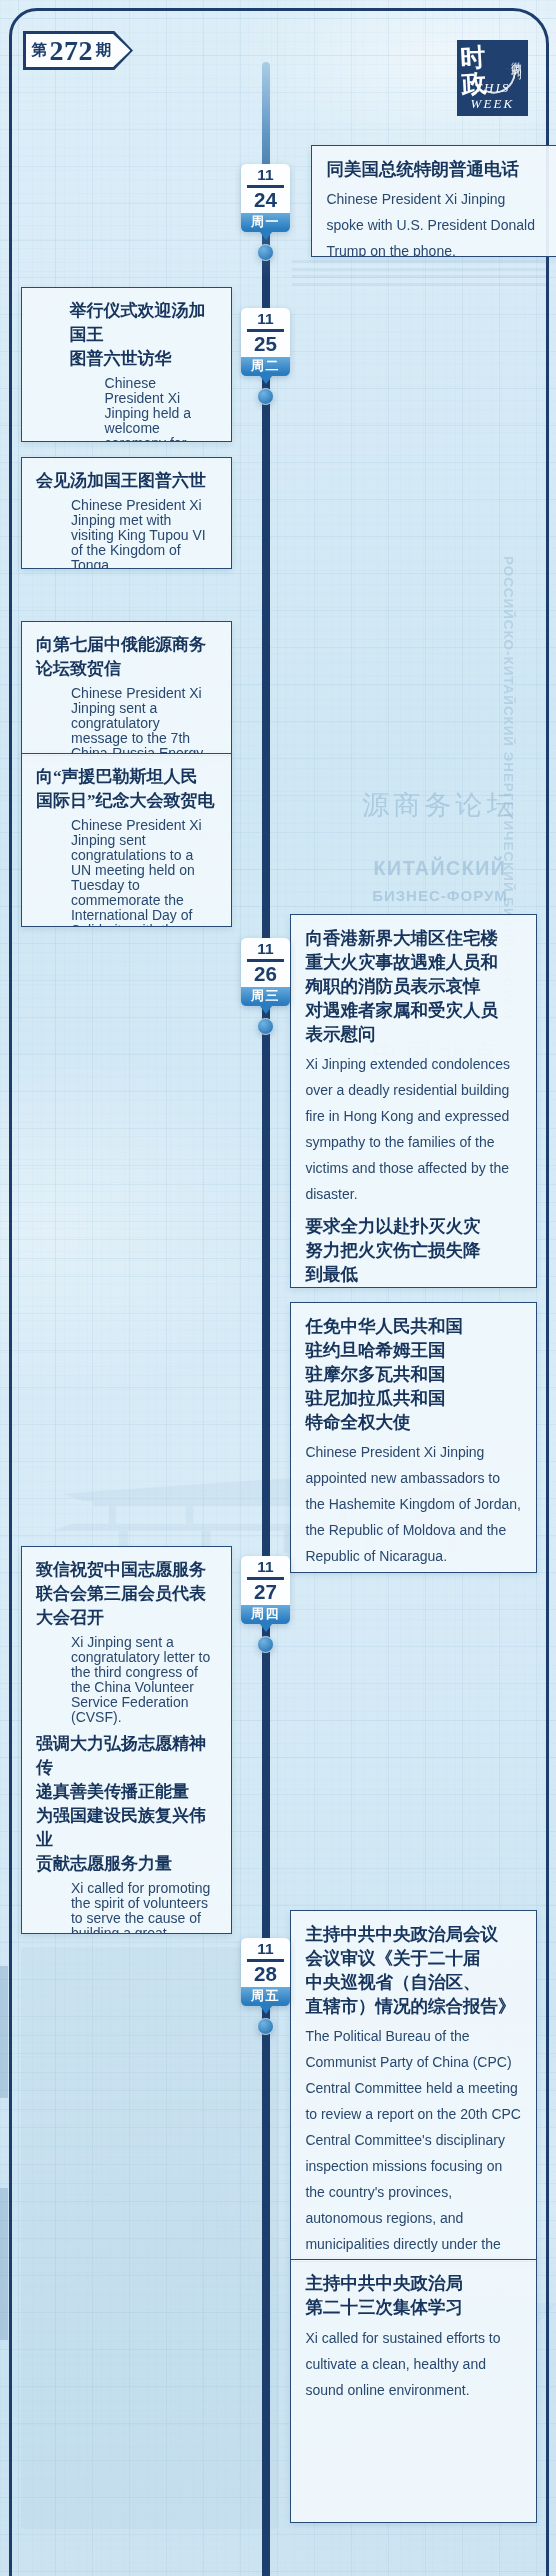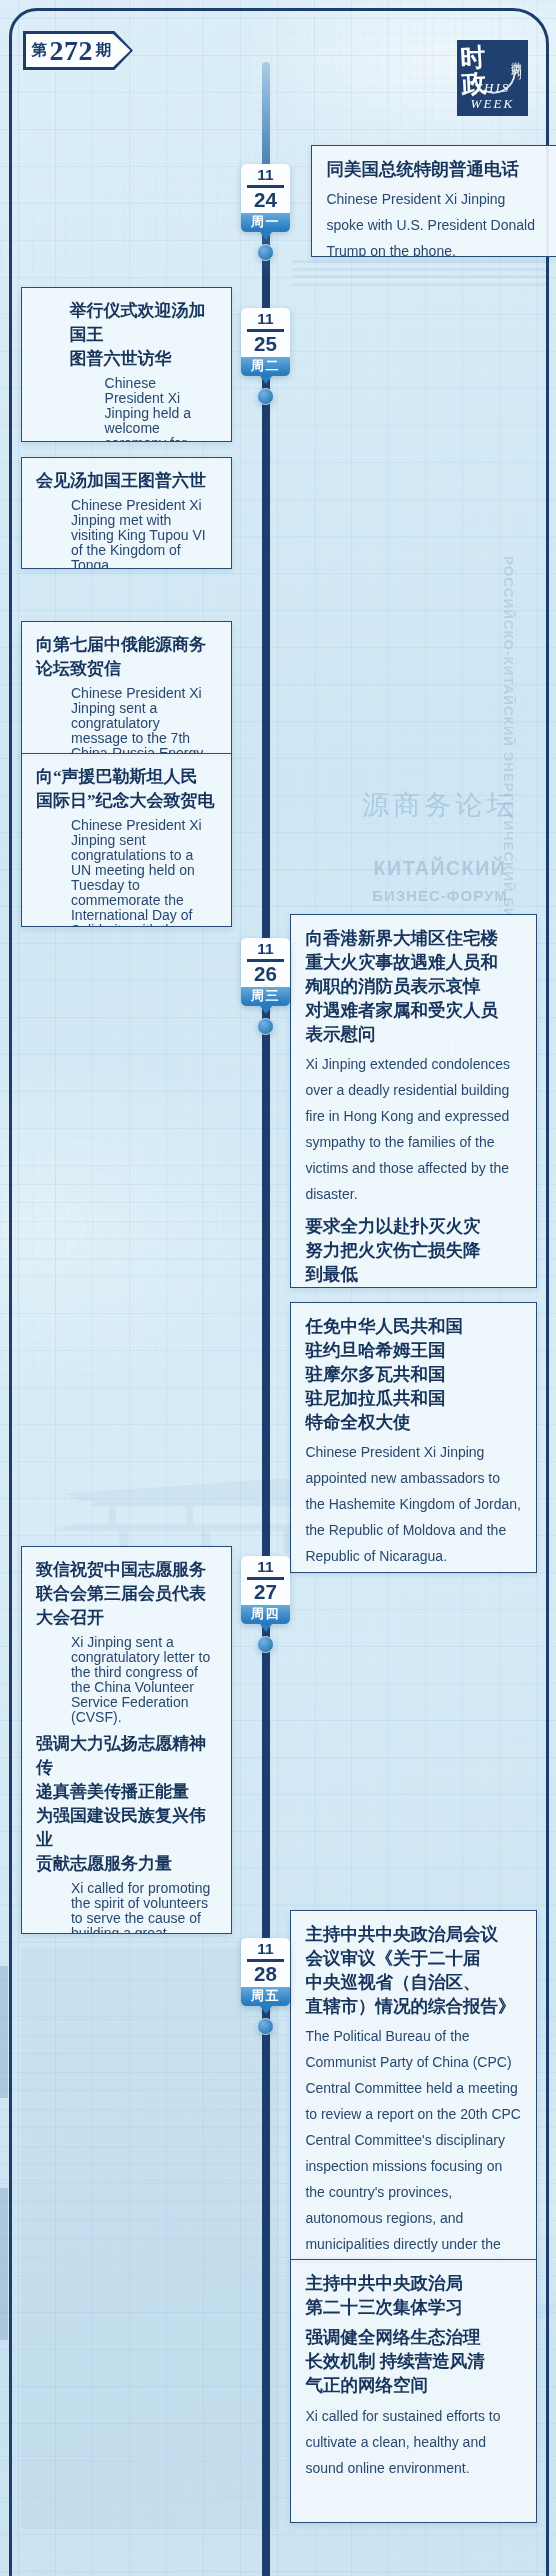--- a/index.html
+++ b/index.html
@@ -282,22 +282,19 @@
 直辖市）情况的综合报告》</div>
           <div class="en">The Political Bureau of the Communist Party of China (CPC) Central Committee held a meeting to review a report on the 20th CPC Central Committee's disciplinary inspection missions focusing on the country's provinces, autonomous regions, and municipalities directly under the central government. Xi Jinping chaired the meeting.</div>
         </div>
       </div>
       <div class="card right" style="top: 2259px; height: 264px;">
         <div class="para">
           <div class="cn">主持中共中央政治局
 第二十三次集体学习</div>
         </div>
         <div class="para">
-          <div class="cn">强调健全网络生态治理
-长效机制 持续营造风清
-气正的网络空间</div>
           <div class="en">Xi called for sustained efforts to cultivate a clean, healthy and sound online environment.</div>
         </div>
       </div>
     </div>
 
 </div>
 
 
 </body></html>

